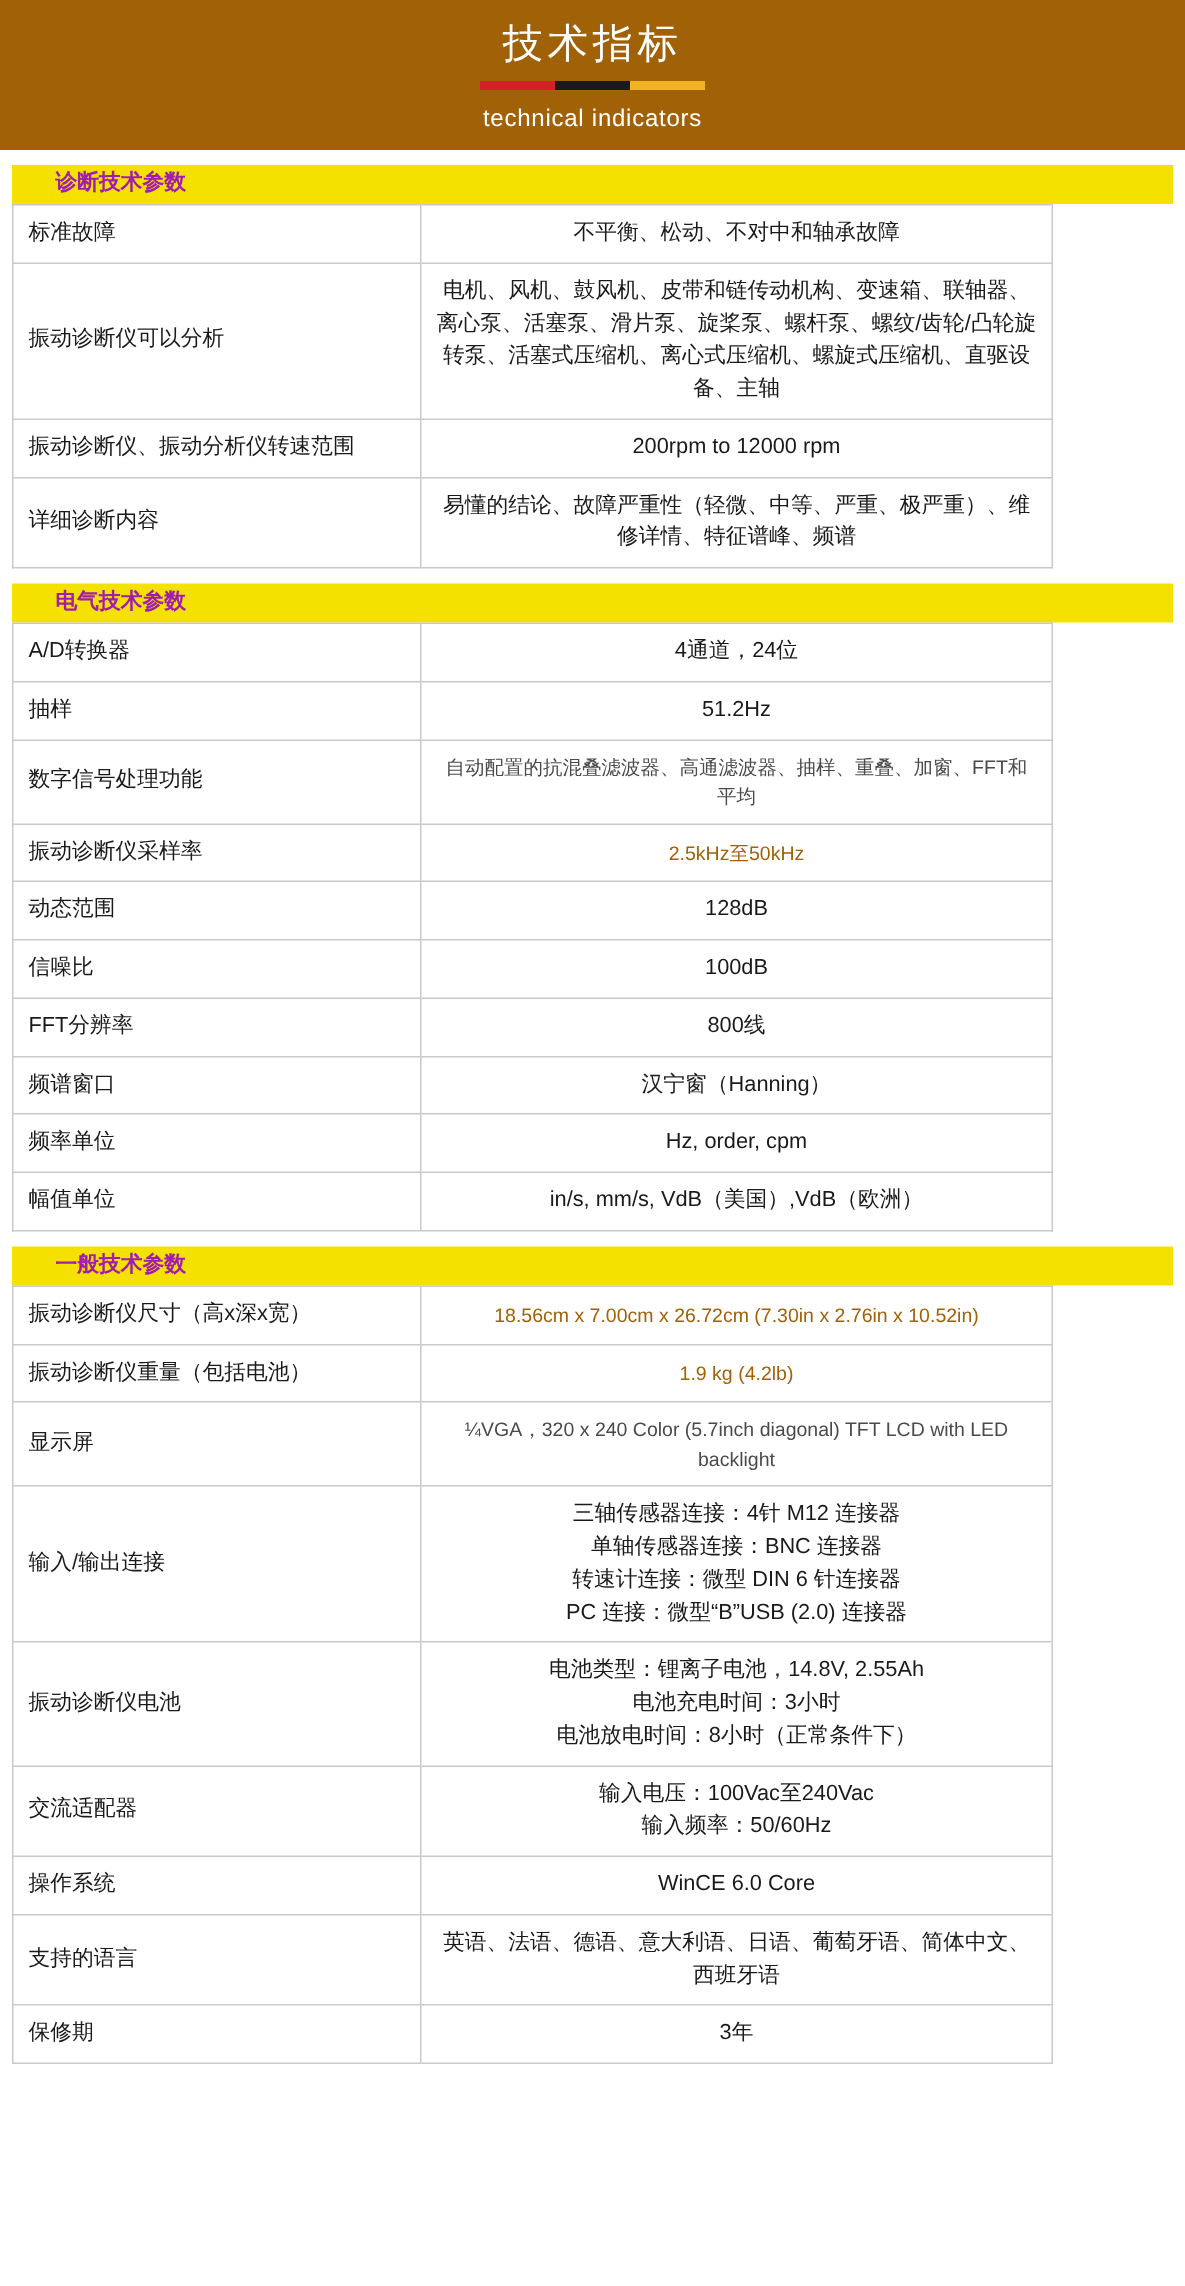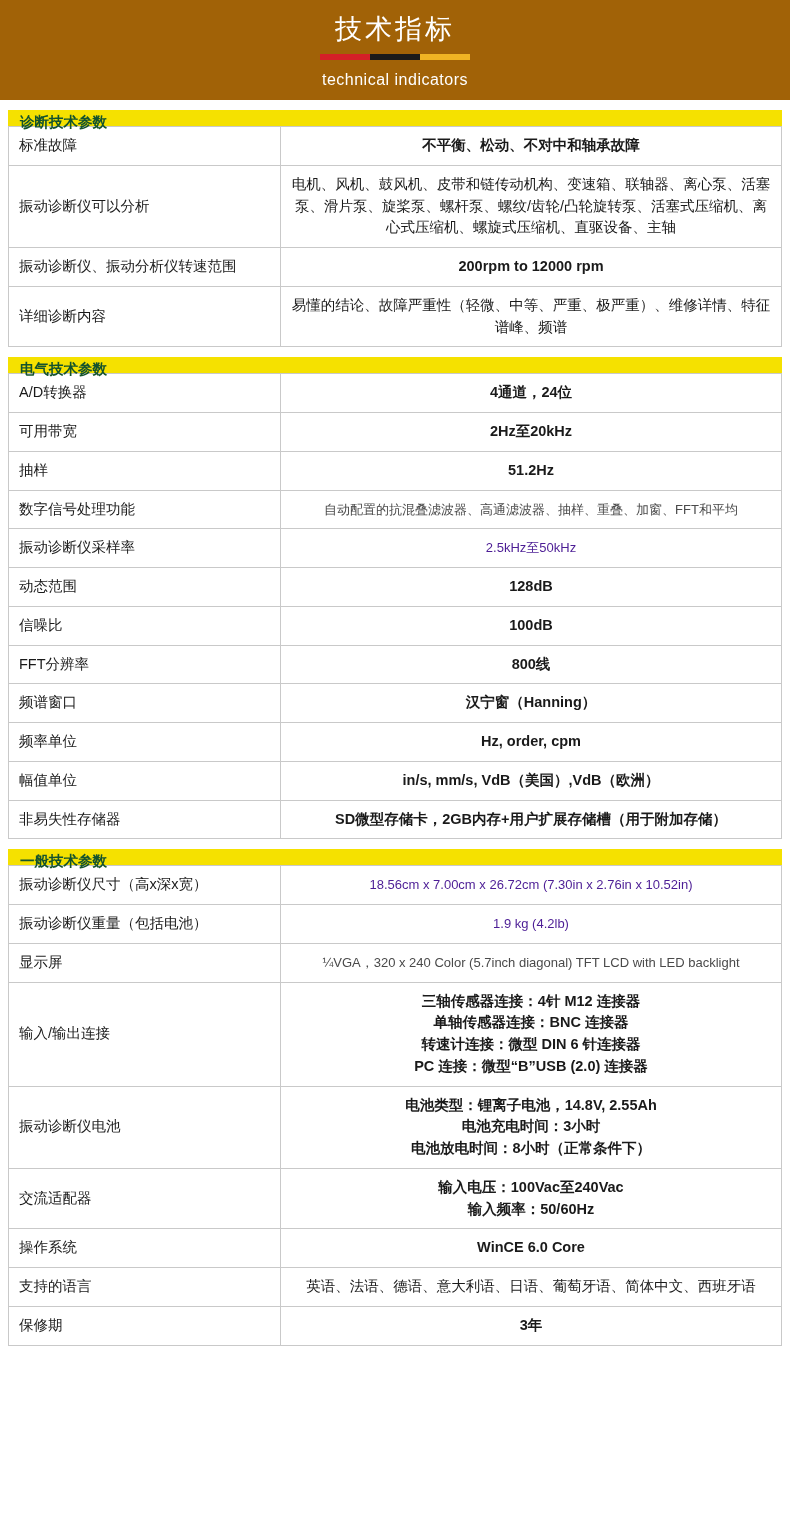--- a/index.html
+++ b/index.html
@@ -40,30 +40,30 @@
   .banner-sub {
     color: #ffffff;
     font-size: 16px;
     letter-spacing: 0.5px;
     margin-top: 11px;
   }
   
   .section { padding: 0 8px; }
   .section-head {
     background: #f5e100;
-    height: 16px;
+    height: 26px;
     line-height: 25px;
     font-size: 14.5px;
     font-weight: bold;
-    color: #14532d;
-    padding-left: 12px;
+    color: #a21caf;
+    padding-left: 29px;
     margin-top: 10px;
   }
   table.spec {
-    width: 774px;
+    width: 694px;
     border-collapse: collapse;
     border: 1px solid #c9c9c9;
     table-layout: fixed;
     padding-left: 32px;
   }
   table.spec td {
     border: 1px solid #c9c9c9;
     padding: 8px 10px;
     vertical-align: middle;
     line-height: 1.5;
@@ -72,23 +72,23 @@
     width: 272px;
     font-size: 14.5px;
     color: #1a1a1a;
     padding-left: 18px;
   }
   td.value {
     font-size: 14.5px;
     color: #1a1a1a;
     text-align: center;
   }
-  td.value.center { text-align: center; font-weight: bold; }
+  td.value.center { text-align: center; }
   td.value.small { font-size: 13px; color: #4a4a4a; }
-  td.value.smallc { font-size: 13px; color: #4c1d95; text-align: center; }
+  td.value.smallc { font-size: 13px; color: #a16207; text-align: center; }
   .multiline { white-space: pre-line; }
 </style>
 </head>
 <body>
 
 <div id="page">
 
   <div class="banner">
     <div class="banner-title">技术指标</div>
     <div class="banner-rule">
@@ -122,24 +122,20 @@
         </tbody>
       </table>
       <div class="section-head">电气技术参数</div>
       <table class="spec">
         <tbody>
           <tr>
             <td class="label">A/D转换器</td>
             <td class="value multiline center">4通道，24位</td>
           </tr>
           <tr>
-            <td class="label">可用带宽</td>
-            <td class="value multiline center">2Hz至20kHz</td>
-          </tr>
-          <tr>
             <td class="label">抽样</td>
             <td class="value multiline center">51.2Hz</td>
           </tr>
           <tr>
             <td class="label">数字信号处理功能</td>
             <td class="value multiline small">自动配置的抗混叠滤波器、高通滤波器、抽样、重叠、加窗、FFT和平均</td>
           </tr>
           <tr>
             <td class="label">振动诊断仪采样率</td>
             <td class="value multiline smallc">2.5kHz至50kHz</td>
@@ -160,24 +156,20 @@
             <td class="label">频谱窗口</td>
             <td class="value multiline center">汉宁窗（Hanning）</td>
           </tr>
           <tr>
             <td class="label">频率单位</td>
             <td class="value multiline center">Hz, order, cpm</td>
           </tr>
           <tr>
             <td class="label">幅值单位</td>
             <td class="value multiline center">in/s, mm/s, VdB（美国）,VdB（欧洲）</td>
-          </tr>
-          <tr>
-            <td class="label">非易失性存储器</td>
-            <td class="value multiline center">SD微型存储卡，2GB内存+用户扩展存储槽（用于附加存储）</td>
           </tr>
         </tbody>
       </table>
       <div class="section-head">一般技术参数</div>
       <table class="spec">
         <tbody>
           <tr>
             <td class="label">振动诊断仪尺寸（高x深x宽）</td>
             <td class="value multiline smallc">18.56cm x 7.00cm x 26.72cm (7.30in x 2.76in x 10.52in)</td>
           </tr>

